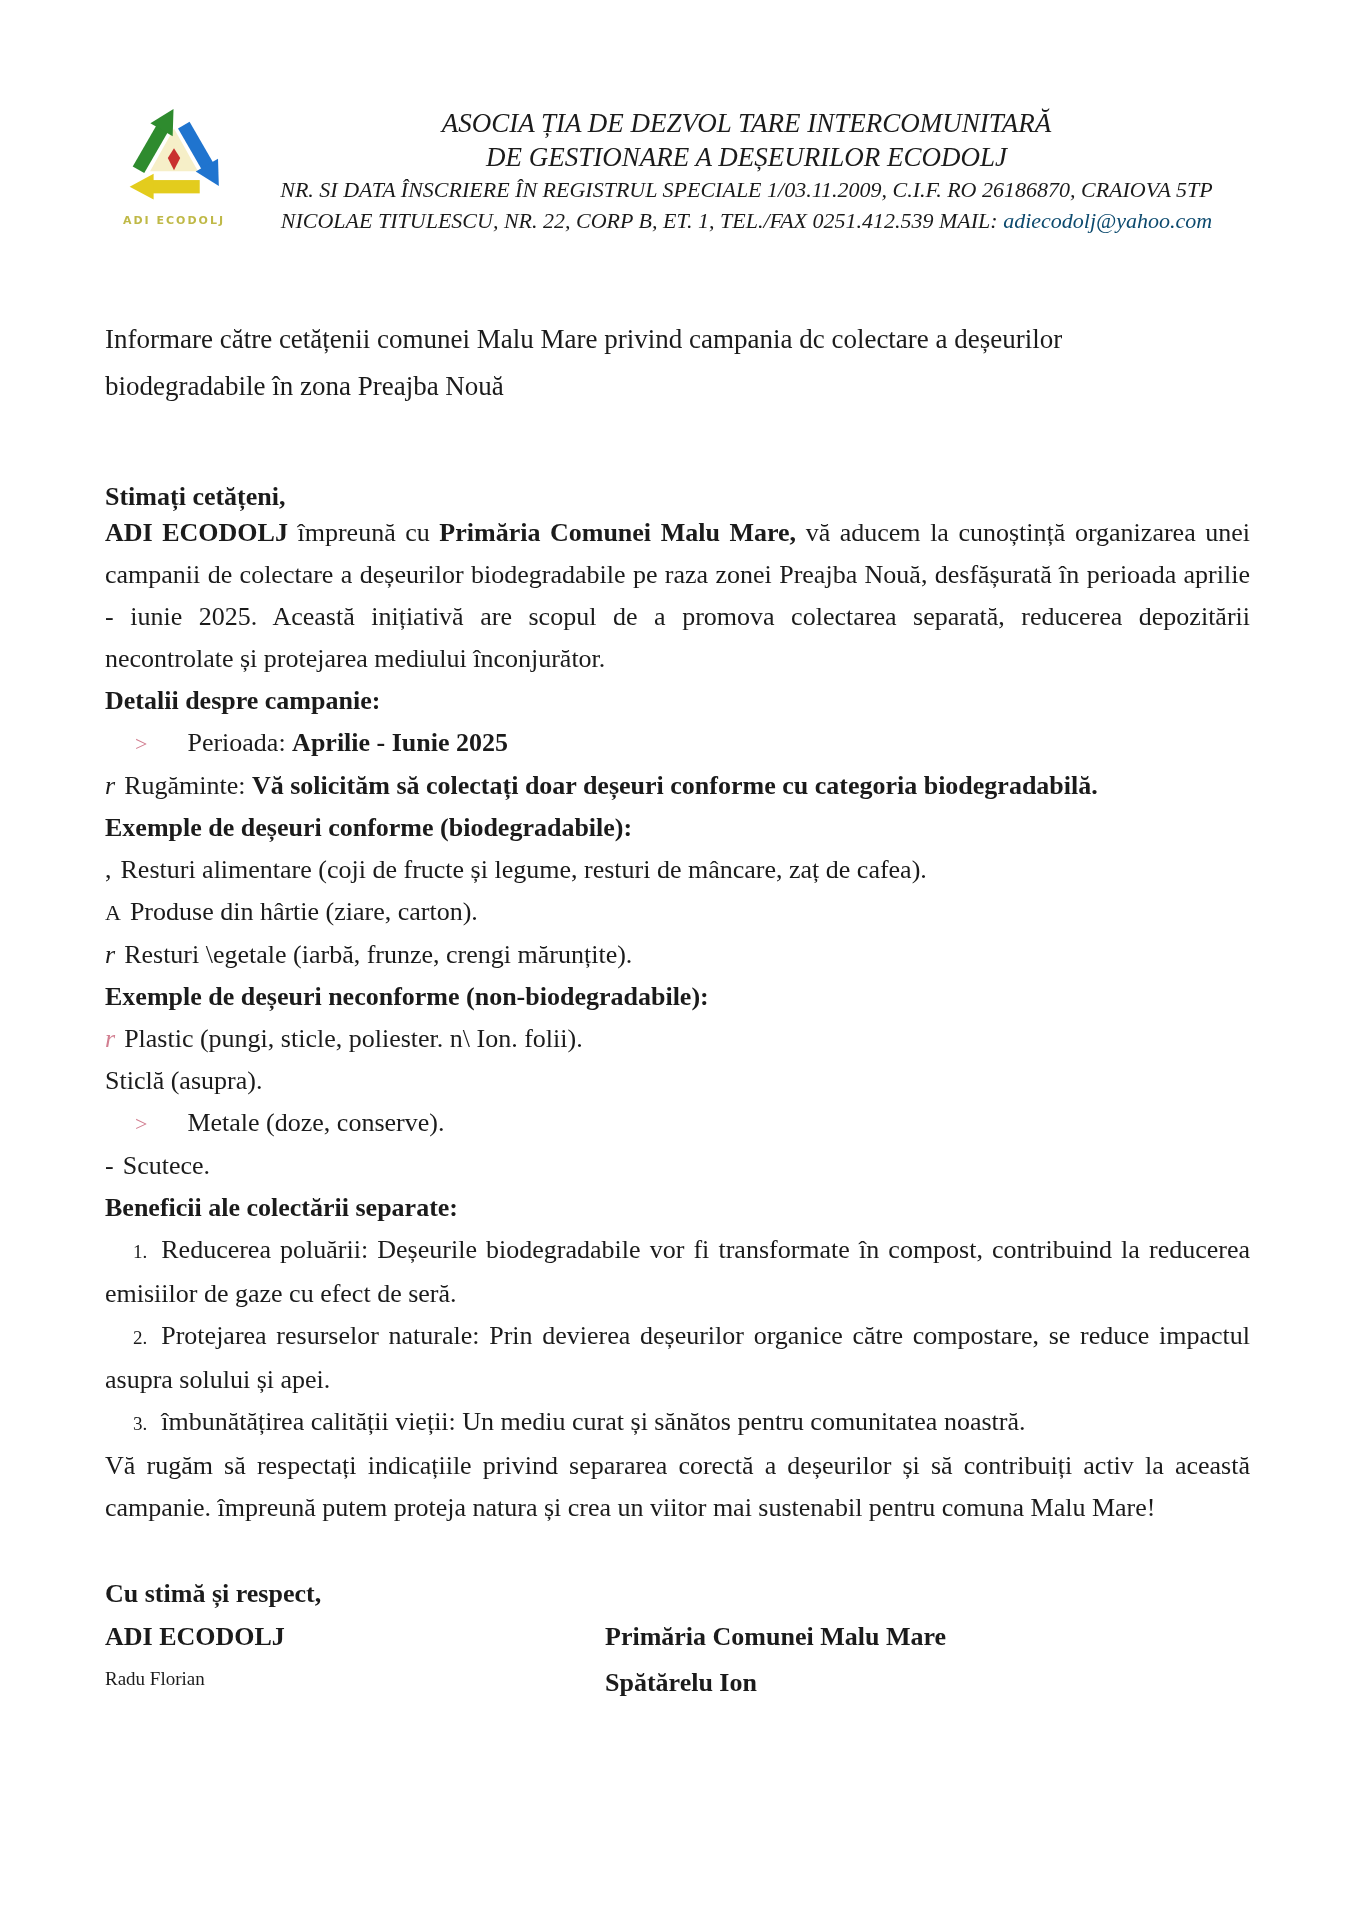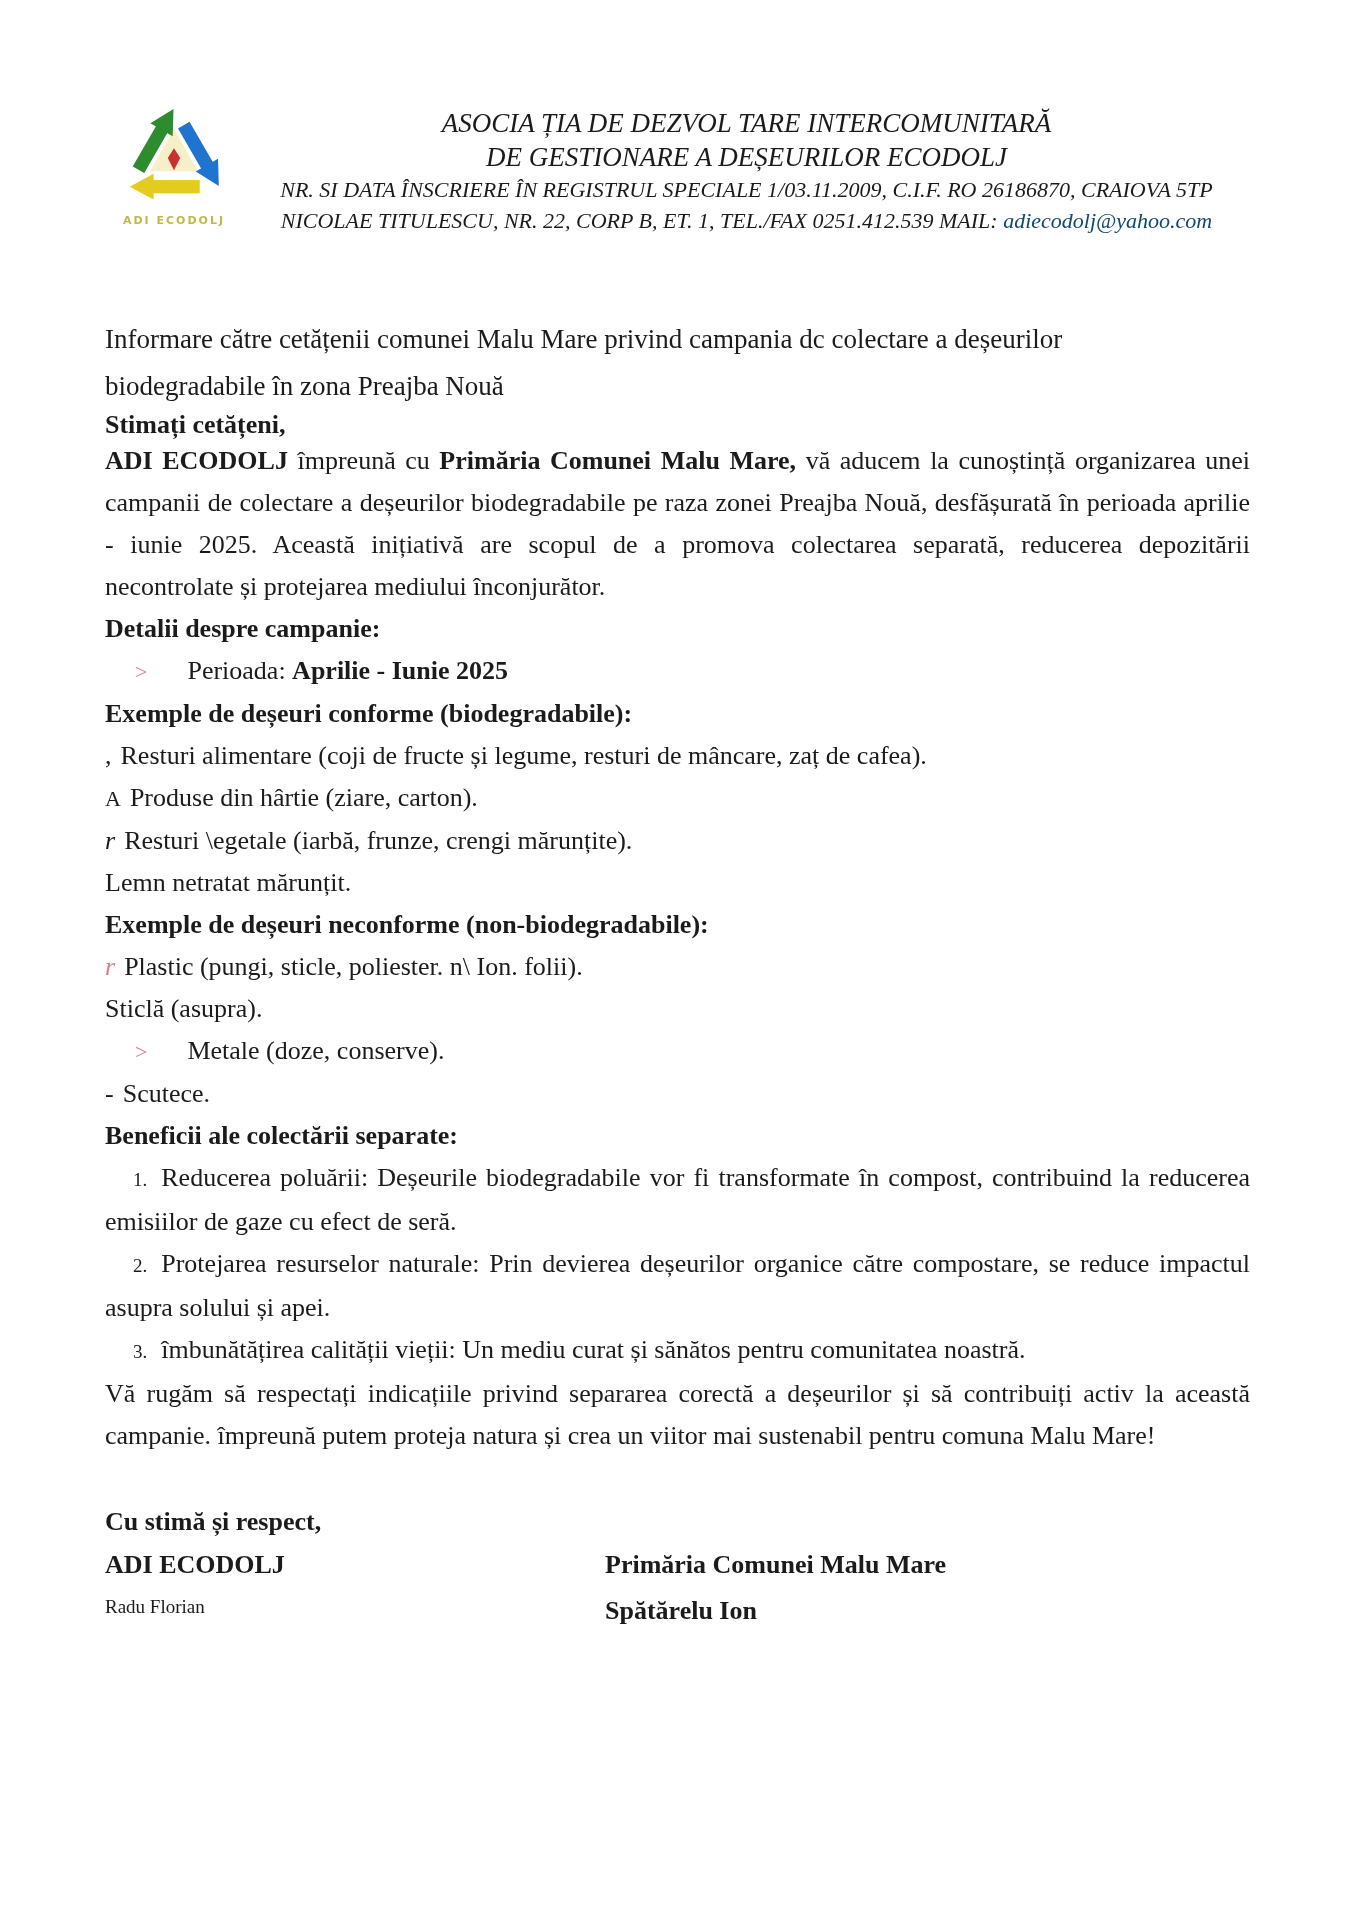--- a/index.html
+++ b/index.html
@@ -20,21 +20,21 @@
     font-size:11px; font-weight:bold; letter-spacing:2px;
     color:#b5ad28; margin-top:-2px; opacity:.85;
   }
   .hdr-text { flex:1; text-align:center; font-style:italic; padding-top:10px; }
   .hdr-org   { font-size:27px; line-height:34px; }
   .hdr-small { font-size:22px; line-height:31px; }
   .hdr-email { color:#0c4a6e; text-decoration:none; cursor:pointer; }
 
   
   .title { margin-top:80px; font-size:27px; font-weight:normal; line-height:47px; }
-  .greeting { font-size:26px; font-weight:bold; }
+  .greeting { margin-top:72px; font-size:26px; font-weight:bold; }
   .flow { font-size:26px; line-height:42px; }
   .para { text-align:justify; }
   .b { font-weight:bold; }
   .h { font-weight:bold; }
 
   .bullet-ind {
     display:inline-block; margin-left:30px; margin-right:40px;
     color:#d27f91; font-size:22px;
   }
   .mk { margin-right:9px; }
@@ -99,27 +99,27 @@
 
   <div class="flow">
 
     <p class="para"><span class="b">ADI ECODOLJ</span><span> împreună cu </span><span class="b">Primăria Comunei Malu Mare,</span><span> vă aducem la cunoștință organizarea unei campanii de colectare a deșeurilor biodegradabile pe raza zonei Preajba Nouă, desfășurată în perioada aprilie - iunie 2025. Această inițiativă are scopul de a promova colectarea separată, reducerea depozitării necontrolate și protejarea mediului înconjurător.</span></p>
 
     <div class="h">Detalii despre campanie:</div>
 
     <div class="para"><span class="bullet-ind">&gt;</span><span>Perioada: </span><span class="b">Aprilie - Iunie 2025</span></div>
 
 
+    <div class="para"><span class="mk-i">r</span><span>Rugăminte: </span><span class="b">Vă solicităm să colectați doar deșeuri conforme cu categoria biodegradabilă.</span></div>
 
     <div class="h">Exemple de deșeuri conforme (biodegradabile):</div>
 
     <div><span class="mk">,</span><span>Resturi alimentare (coji de fructe și legume, resturi de mâncare, zaț de cafea).</span></div>
     <div><span class="mk mk-smallcap">A</span><span>Produse din hârtie (ziare, carton).</span></div>
     <div><span class="mk-i">r</span><span>Resturi \egetale (iarbă, frunze, crengi mărunțite).</span></div>
-    <div><span>Lemn netratat mărunțit.</span></div>
 
     <div class="h">Exemple de deșeuri neconforme (non-biodegradabile):</div>
 
     <div><span class="mk-pink">r</span><span>Plastic (pungi, sticle, poliester. n\ Ion. folii).</span></div>
     <div><span>Sticlă (asupra).</span></div>
     <div><span class="bullet-ind">&gt;</span><span>Metale (doze, conserve).</span></div>
     <div><span class="mk">-</span><span>Scutece.</span></div>
 
     <div class="h">Beneficii ale colectării separate:</div>
 

